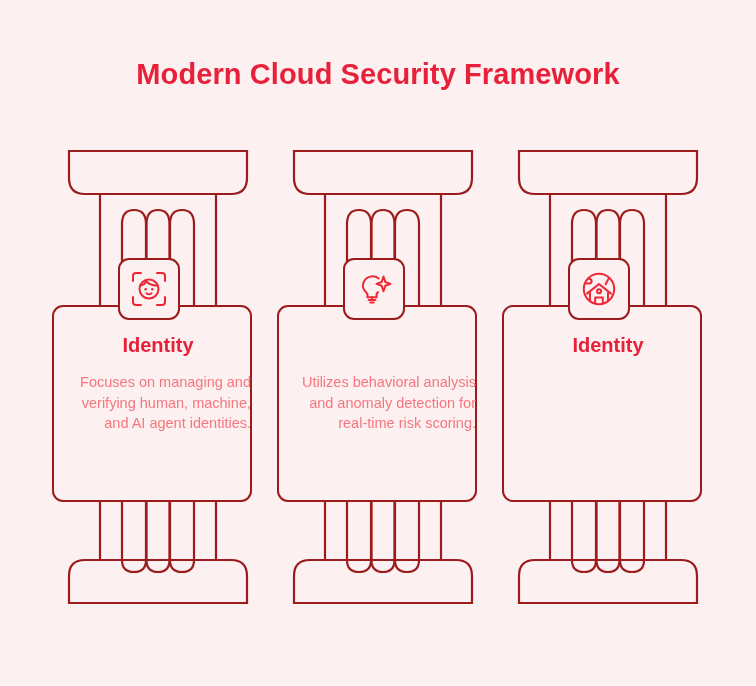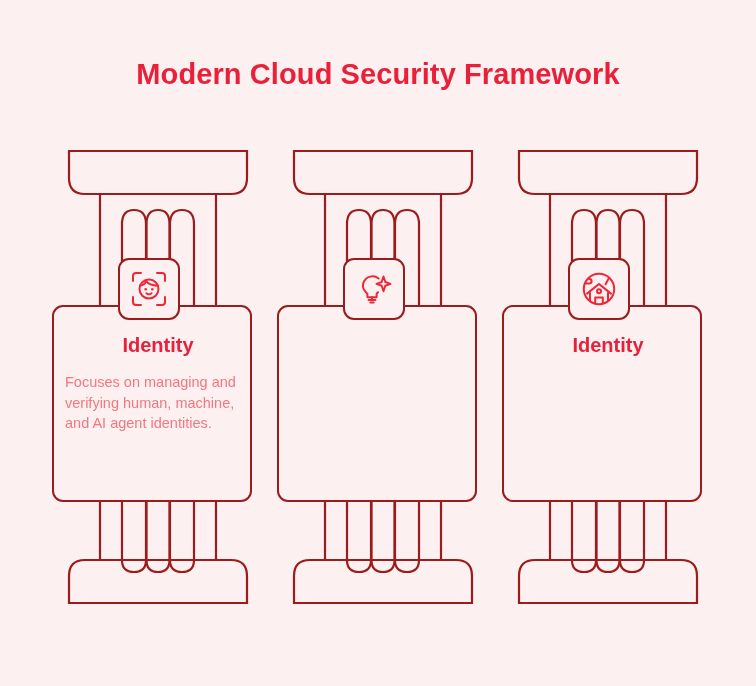--- a/index.html
+++ b/index.html
@@ -77,21 +77,21 @@
     text-align: center;
     font-size: 20px;
     font-weight: bold;
     color: #E8203A;
   }
   .card-desc {
     position: absolute;
     left: 22px;
     top: 224px;
     width: 186px;
-    text-align: left;
+    text-align: right;
     font-size: 14.5px;
     line-height: 20.5px;
     color: #F4777F;
   }
 </style>
 </head>
 <body>
 
 <div id="stage">
 
@@ -166,20 +166,21 @@
         <g fill="none" stroke="#EE2737" stroke-width="2" stroke-linecap="round" stroke-linejoin="round">
           <path d="M24.6 9.5 Q20.8 6.4 16.2 7.6 Q10.6 9.0 9.2 14.6 Q8.1 19.3 11.6 22.8 L13.4 24.8 L13.4 28.2 L22.6 28.2 L22.6 24.8 L24.0 23.3"></path>
           <path d="M14.6 31.0 L21.4 31.0"></path>
           <path d="M16.3 33.6 L19.7 33.6"></path>
           <path d="M18 28.2 L18 31"></path>
         </g>
         <path d="M29.5 7.5 L31.3 13.0 L36.5 14.9 L31.3 16.8 L29.5 22.3 L27.7 16.8 L22.5 14.9 L27.7 13.0 Z" fill="none" stroke="#EE2737" stroke-width="2" stroke-linejoin="round"></path>
       </svg>
     </div>
 
+    <div class="card-desc">Utilizes behavioral analysis and anomaly detection for real-time risk scoring.</div>
   </div>
 
   <div class="pillar p3">
     <svg class="col-svg" width="230" height="458" viewBox="0 0 230 458">
       <g fill="none" stroke="#9B1C1C" stroke-width="2.2">
         <path d="M26 3 L204 3 L204 30 Q204 46 188 46 L42 46 Q26 46 26 30 Z"></path>
         <path d="M57 46 L57 412"></path>
         <path d="M173 46 L173 412"></path>
         <path d="M79 412 L79 76 Q79 62 91 62 Q103 62 103 76 L103 412"></path>
         <path d="M79 412 Q79 424 91 424 Q103 424 103 412"></path>

